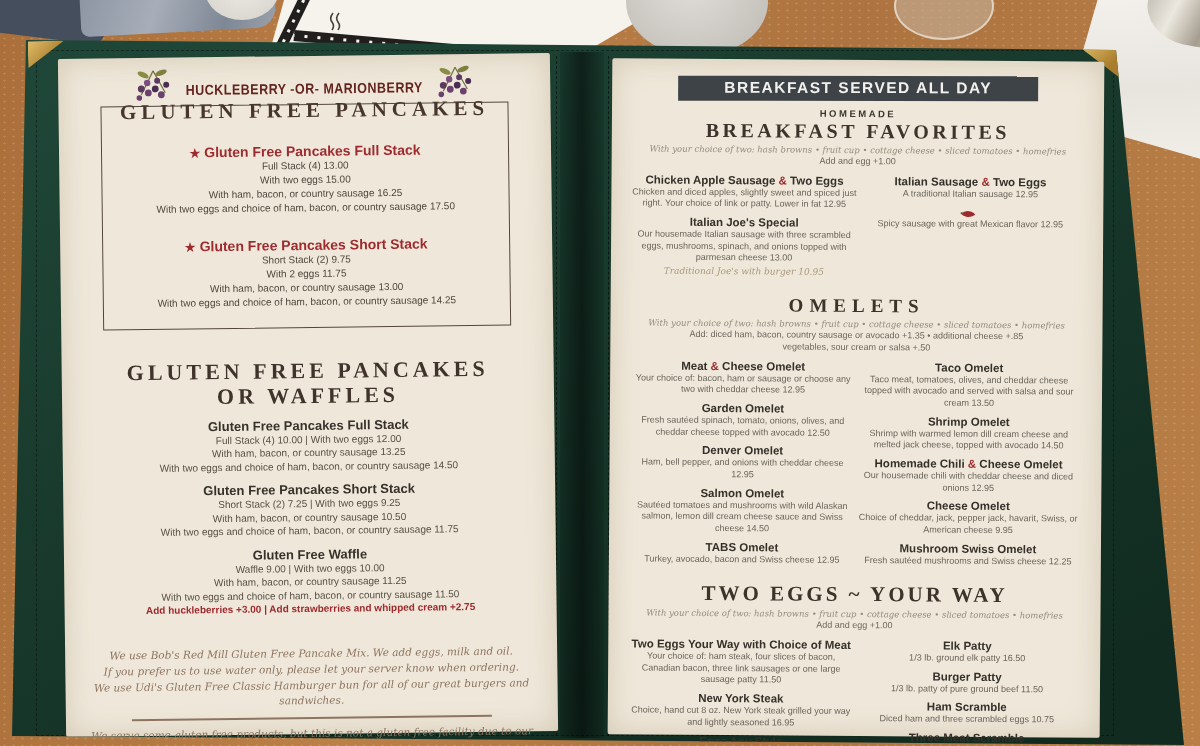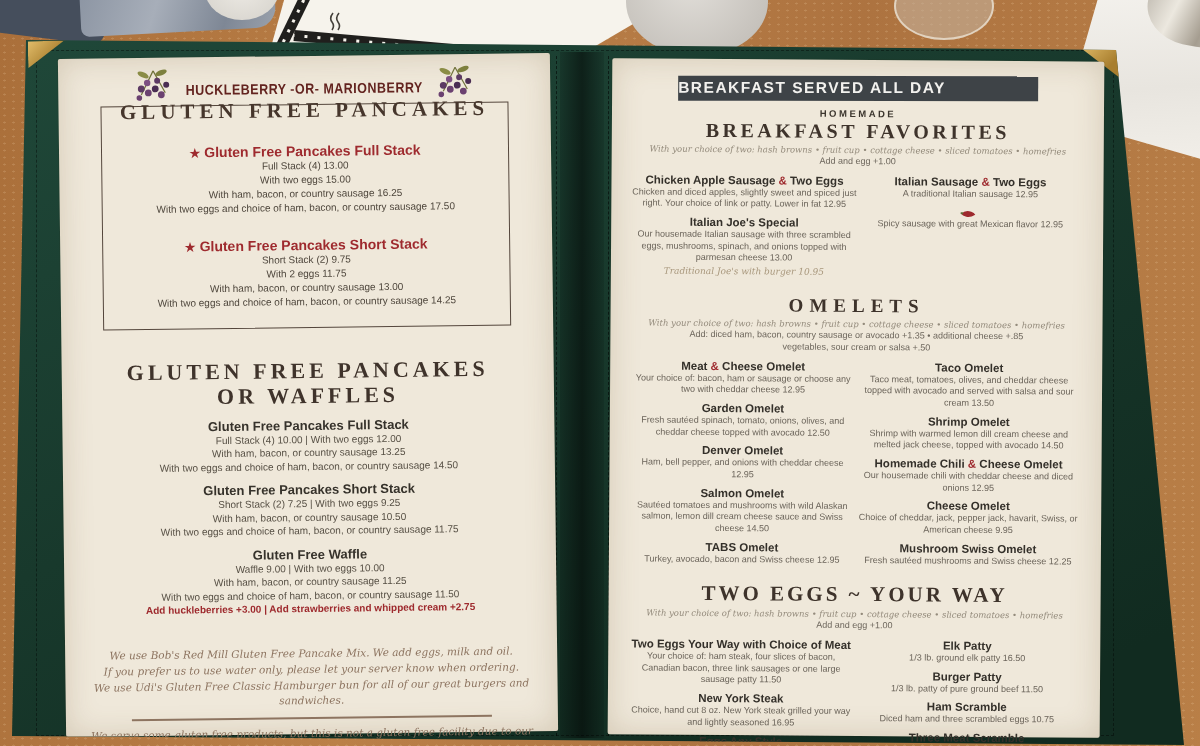--- a/index.html
+++ b/index.html
@@ -73,21 +73,21 @@
     letter-spacing:4px;color:#3f332b;text-align:center;line-height:1.15;margin-top:30px;}
   .wf-item{text-align:center;margin-top:9px;}
   .wf-name{font-weight:bold;font-size:13px;color:#36322b;}
   .wf-line{font-size:10px;color:#564f44;line-height:1.35;}
   .wf-addon{font-size:10px;color:#9e2a2e;font-weight:bold;line-height:1.4;}
   .notes{margin-top:30px;text-align:center;font-family:"DejaVu Serif",serif;
     font-style:italic;font-size:10.5px;color:#8d7460;line-height:1.5;}
   .notes-divider{width:360px;border:0;border-top:2px solid #8d7460;margin:8px auto 7px;}
   
   .banner{width:360px;margin:4px auto 0;background:#3e4347;color:#f2f1ee;
-    font-weight:bold;font-size:15.5px;letter-spacing:1.5px;text-align:left;
+    font-weight:bold;font-size:15.5px;letter-spacing:1.5px;text-align:center;
     padding:3px 0 4px;transform:rotate(-.3deg);}
   .kicker{text-align:center;font-weight:bold;font-size:9.5px;letter-spacing:2.5px;
     color:#3c362e;margin-top:7px;}
   .big-title{font-family:"Liberation Serif",serif;font-weight:bold;font-size:20px;
     letter-spacing:3.5px;color:#3e332b;text-align:center;margin-top:1px;}
   .sub1{font-family:"DejaVu Serif",serif;font-style:italic;font-size:8.5px;
     color:#948b7c;text-align:center;margin-top:2px;}
   .sub2{font-size:9px;color:#6e675d;text-align:center;margin-top:1px;line-height:1.3;}
   .cols{display:flex;margin-top:7px;padding:0 6px;}
   .col{flex:1;text-align:center;}

